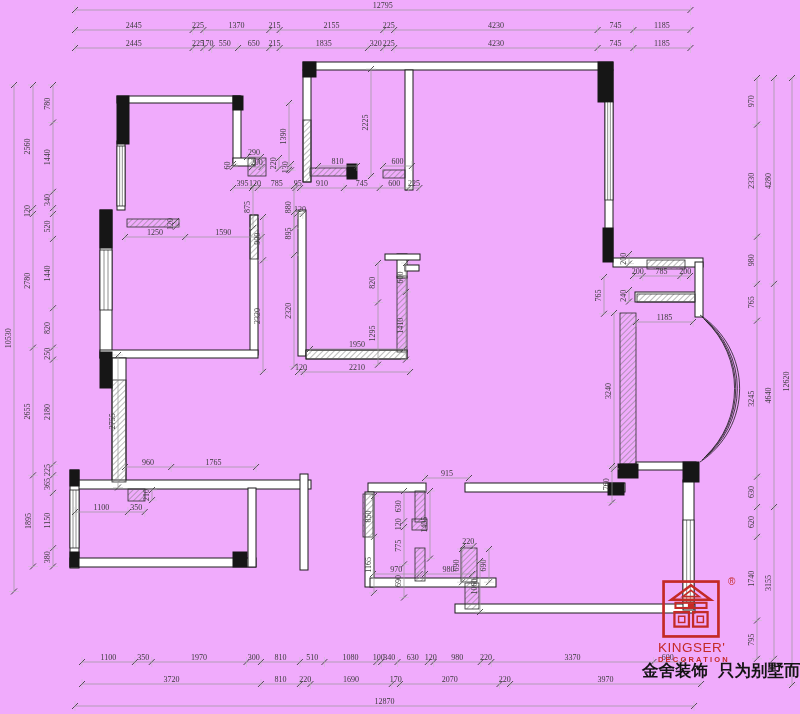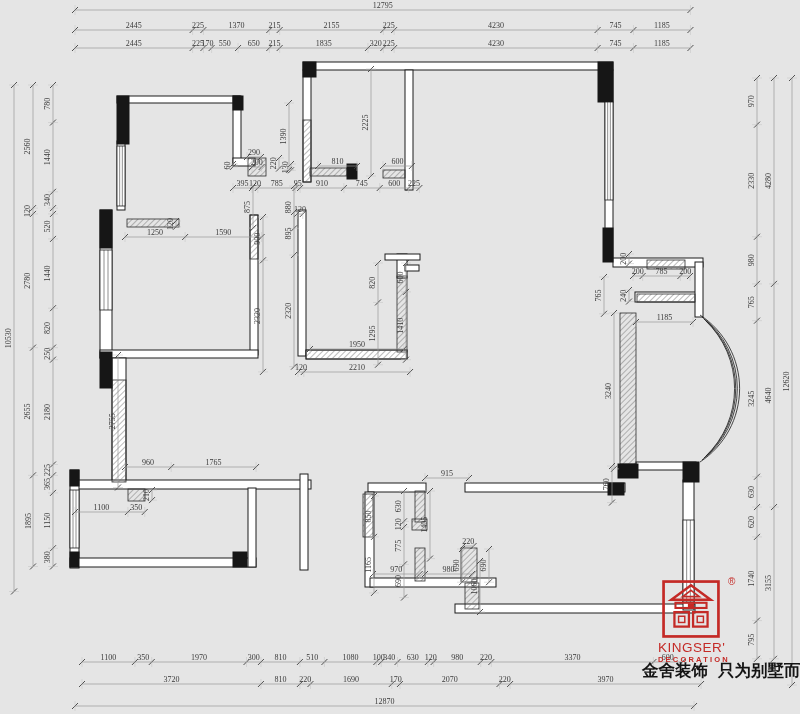--- a/index.html
+++ b/index.html
@@ -1,16 +1,16 @@
 <!DOCTYPE html>
 <html><head>
 <meta charset="utf-8">
 <style>
   html,body{margin:0;padding:0;background:#ffffff;}
-  .stage{position:relative;width:800px;height:714px;background:#e5e5e5;overflow:hidden;
+  .stage{position:relative;width:800px;height:714px;background:#f0abfc;overflow:hidden;
          font-family:"Liberation Serif", serif;}
   svg text.dlab{font-family:"Liberation Serif", serif;font-size:8px;fill:#3a3a3a;}
   svg line.dim{stroke:#9a9a9a;stroke-width:.7;}
   svg line.ext{stroke:#c0c0c0;stroke-width:.5;}
   svg line.tick{stroke:#3d3d3d;stroke-width:.9;}
   svg rect.wall{fill:#ffffff;stroke:#1c1c1c;stroke-width:1;}
   svg rect.solid{fill:#161616;stroke:#161616;}
   svg rect.hatch{fill:url(#hp);stroke:#2e2e2e;stroke-width:.8;}
   svg rect.win{fill:#fff;stroke:#1c1c1c;stroke-width:.8;}
   svg line.winl{stroke:#1c1c1c;stroke-width:.5;}

